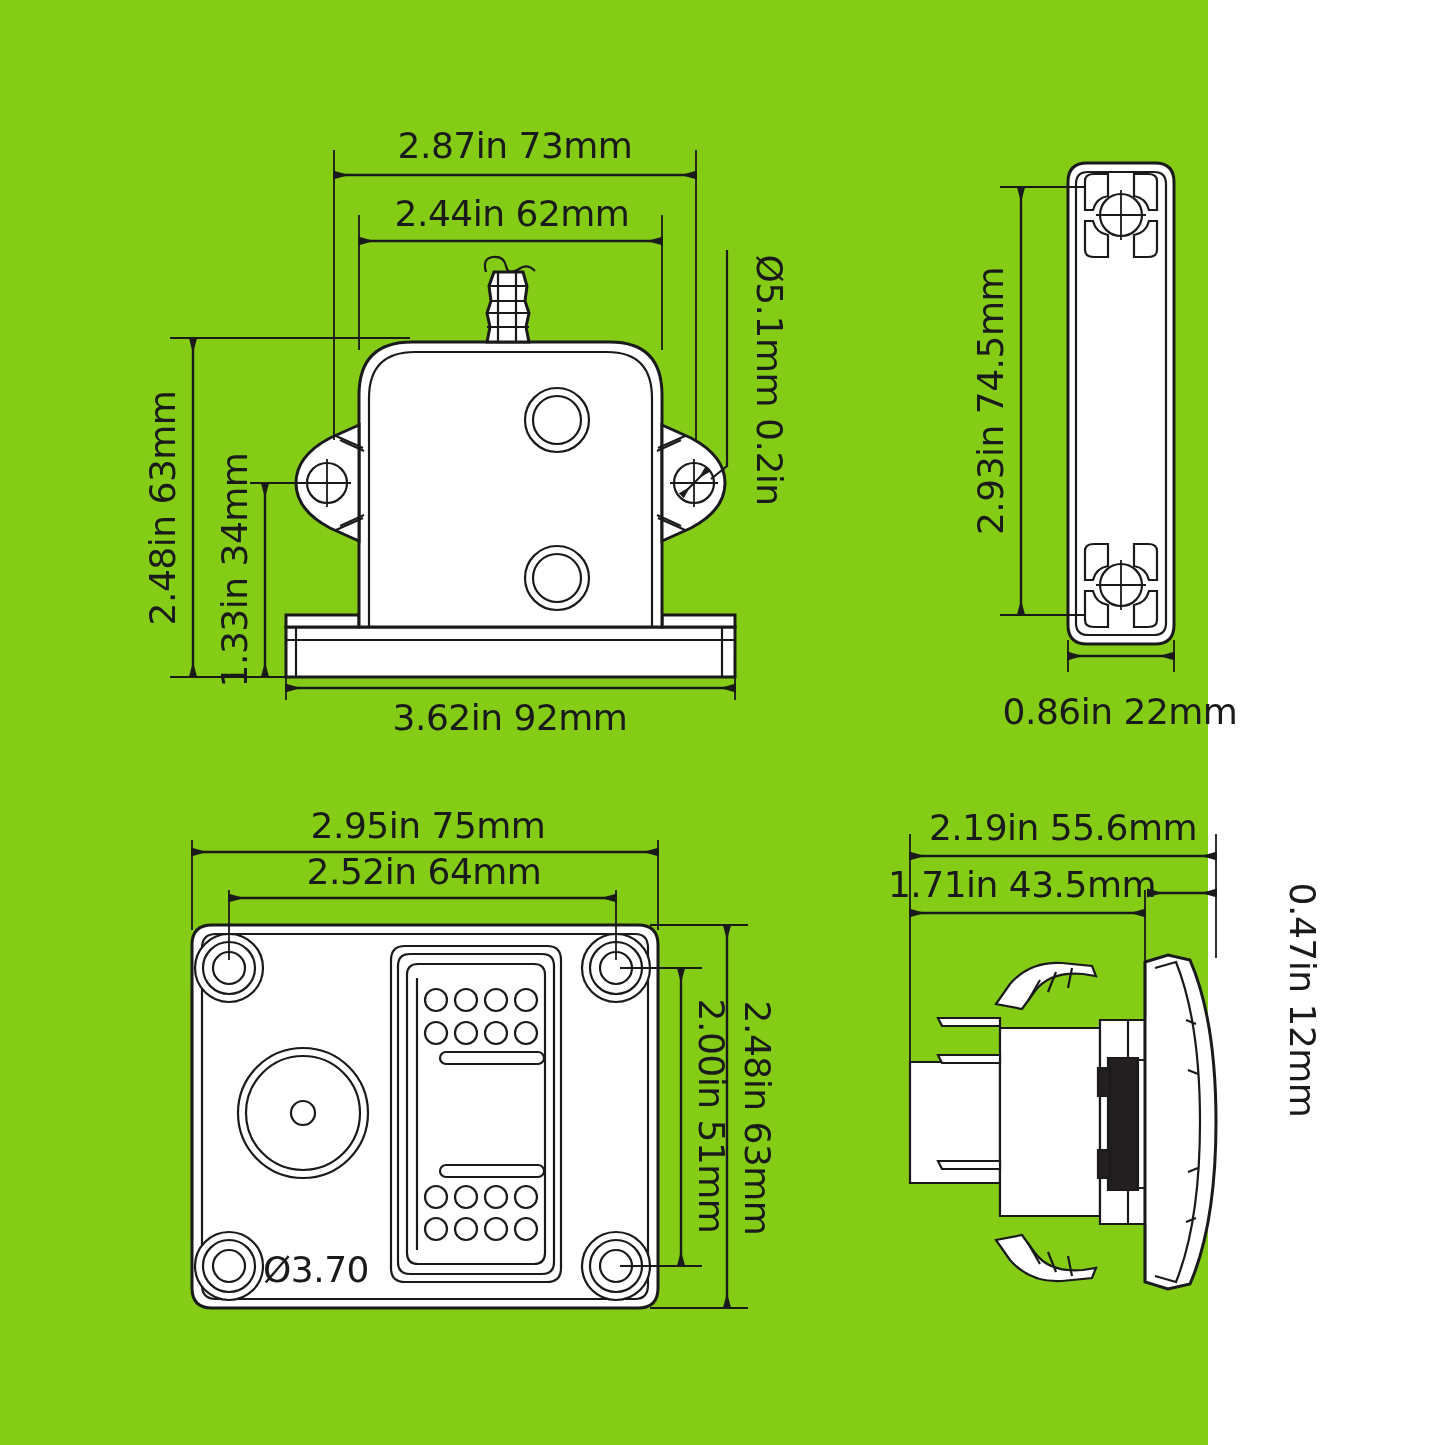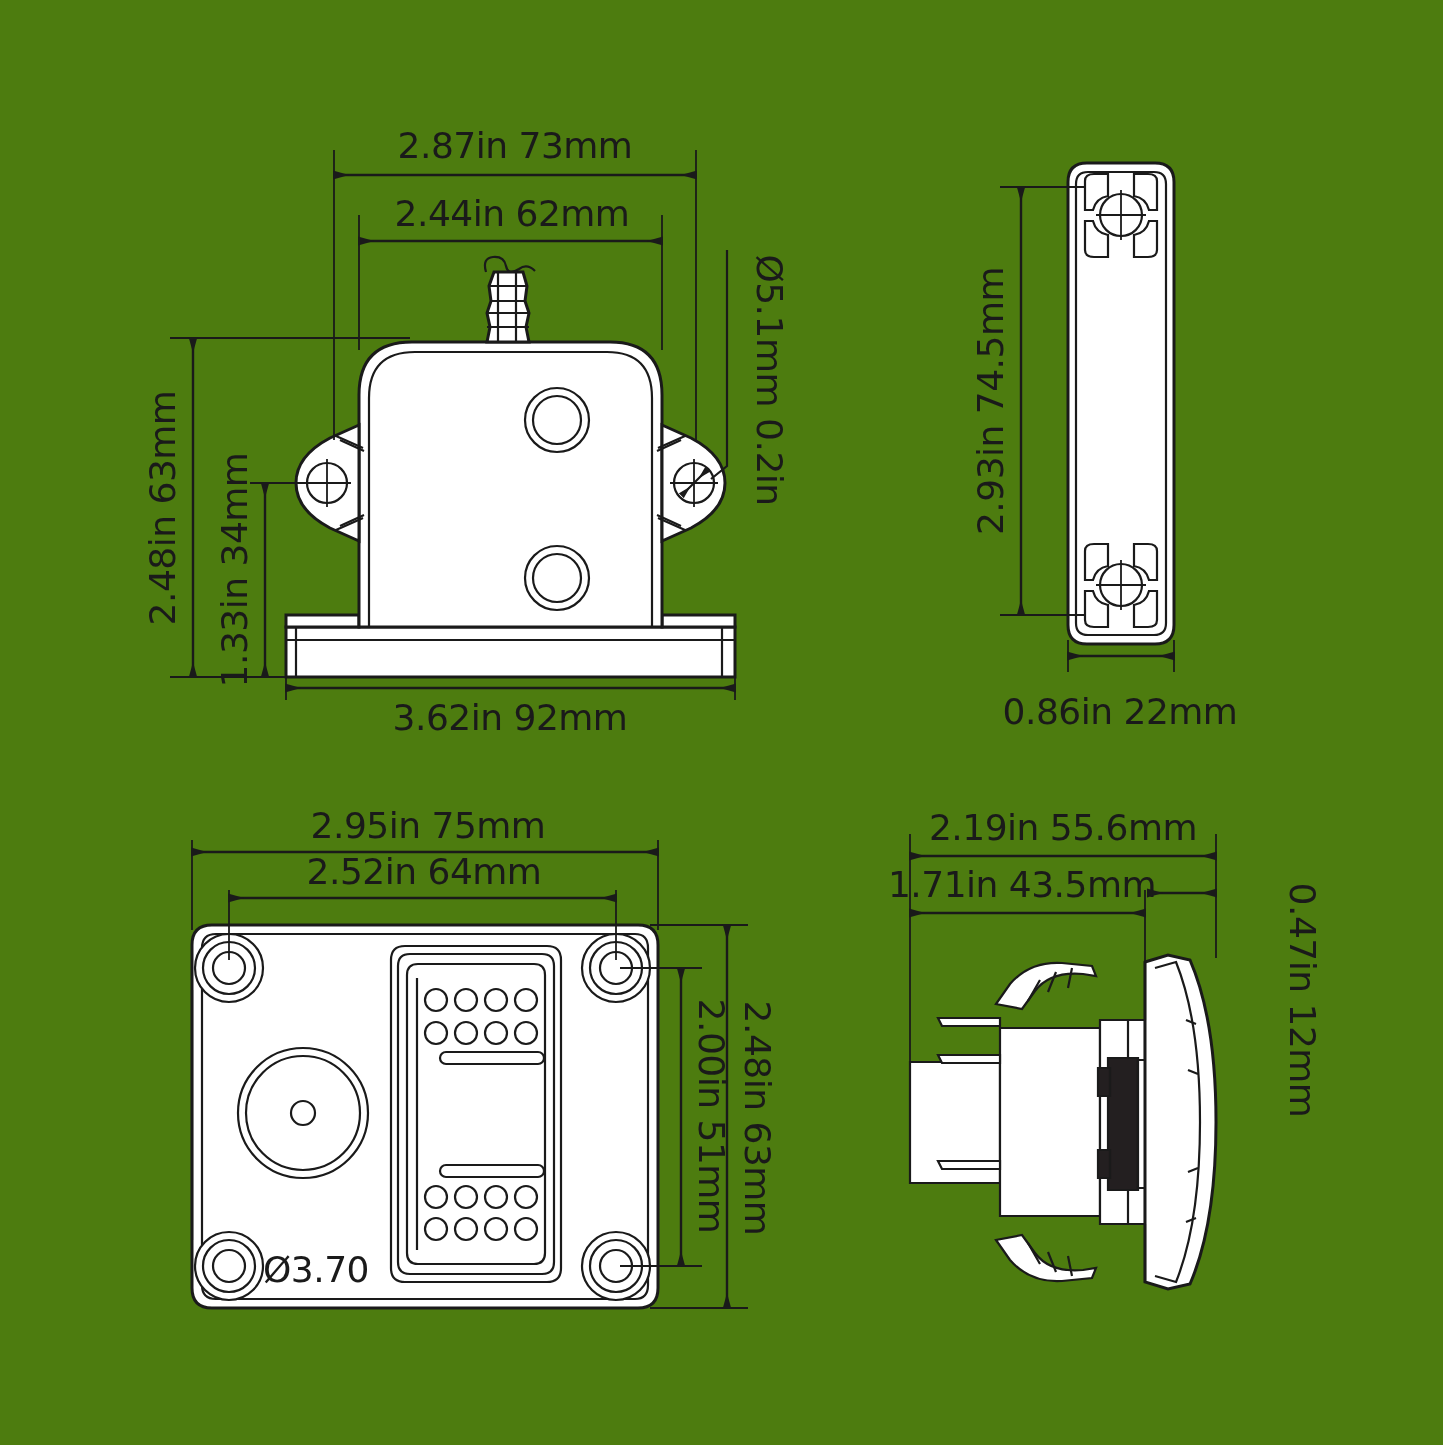--- a/index.html
+++ b/index.html
@@ -6,22 +6,22 @@
     margin: 0; padding: 0;
     background: #ffffff;
   }
   body {
     width: 1445px; height: 1445px;
     font-family: "DejaVu Sans", sans-serif;
     overflow: hidden;
   }
   #sheet {
     position: relative;
-    width: 1443px; height: 1445px;
-    background: #4d7c0f;
+    width: 1208px; height: 1445px;
+    background: #84cc16;
   }
   svg.drawing {
     position: absolute;
     left: 0; top: 0;
     width: 1445px; height: 1445px;
     display: block;
   }
   .dim-text {
     font-family: "DejaVu Sans", sans-serif;
     font-size: 36px;

